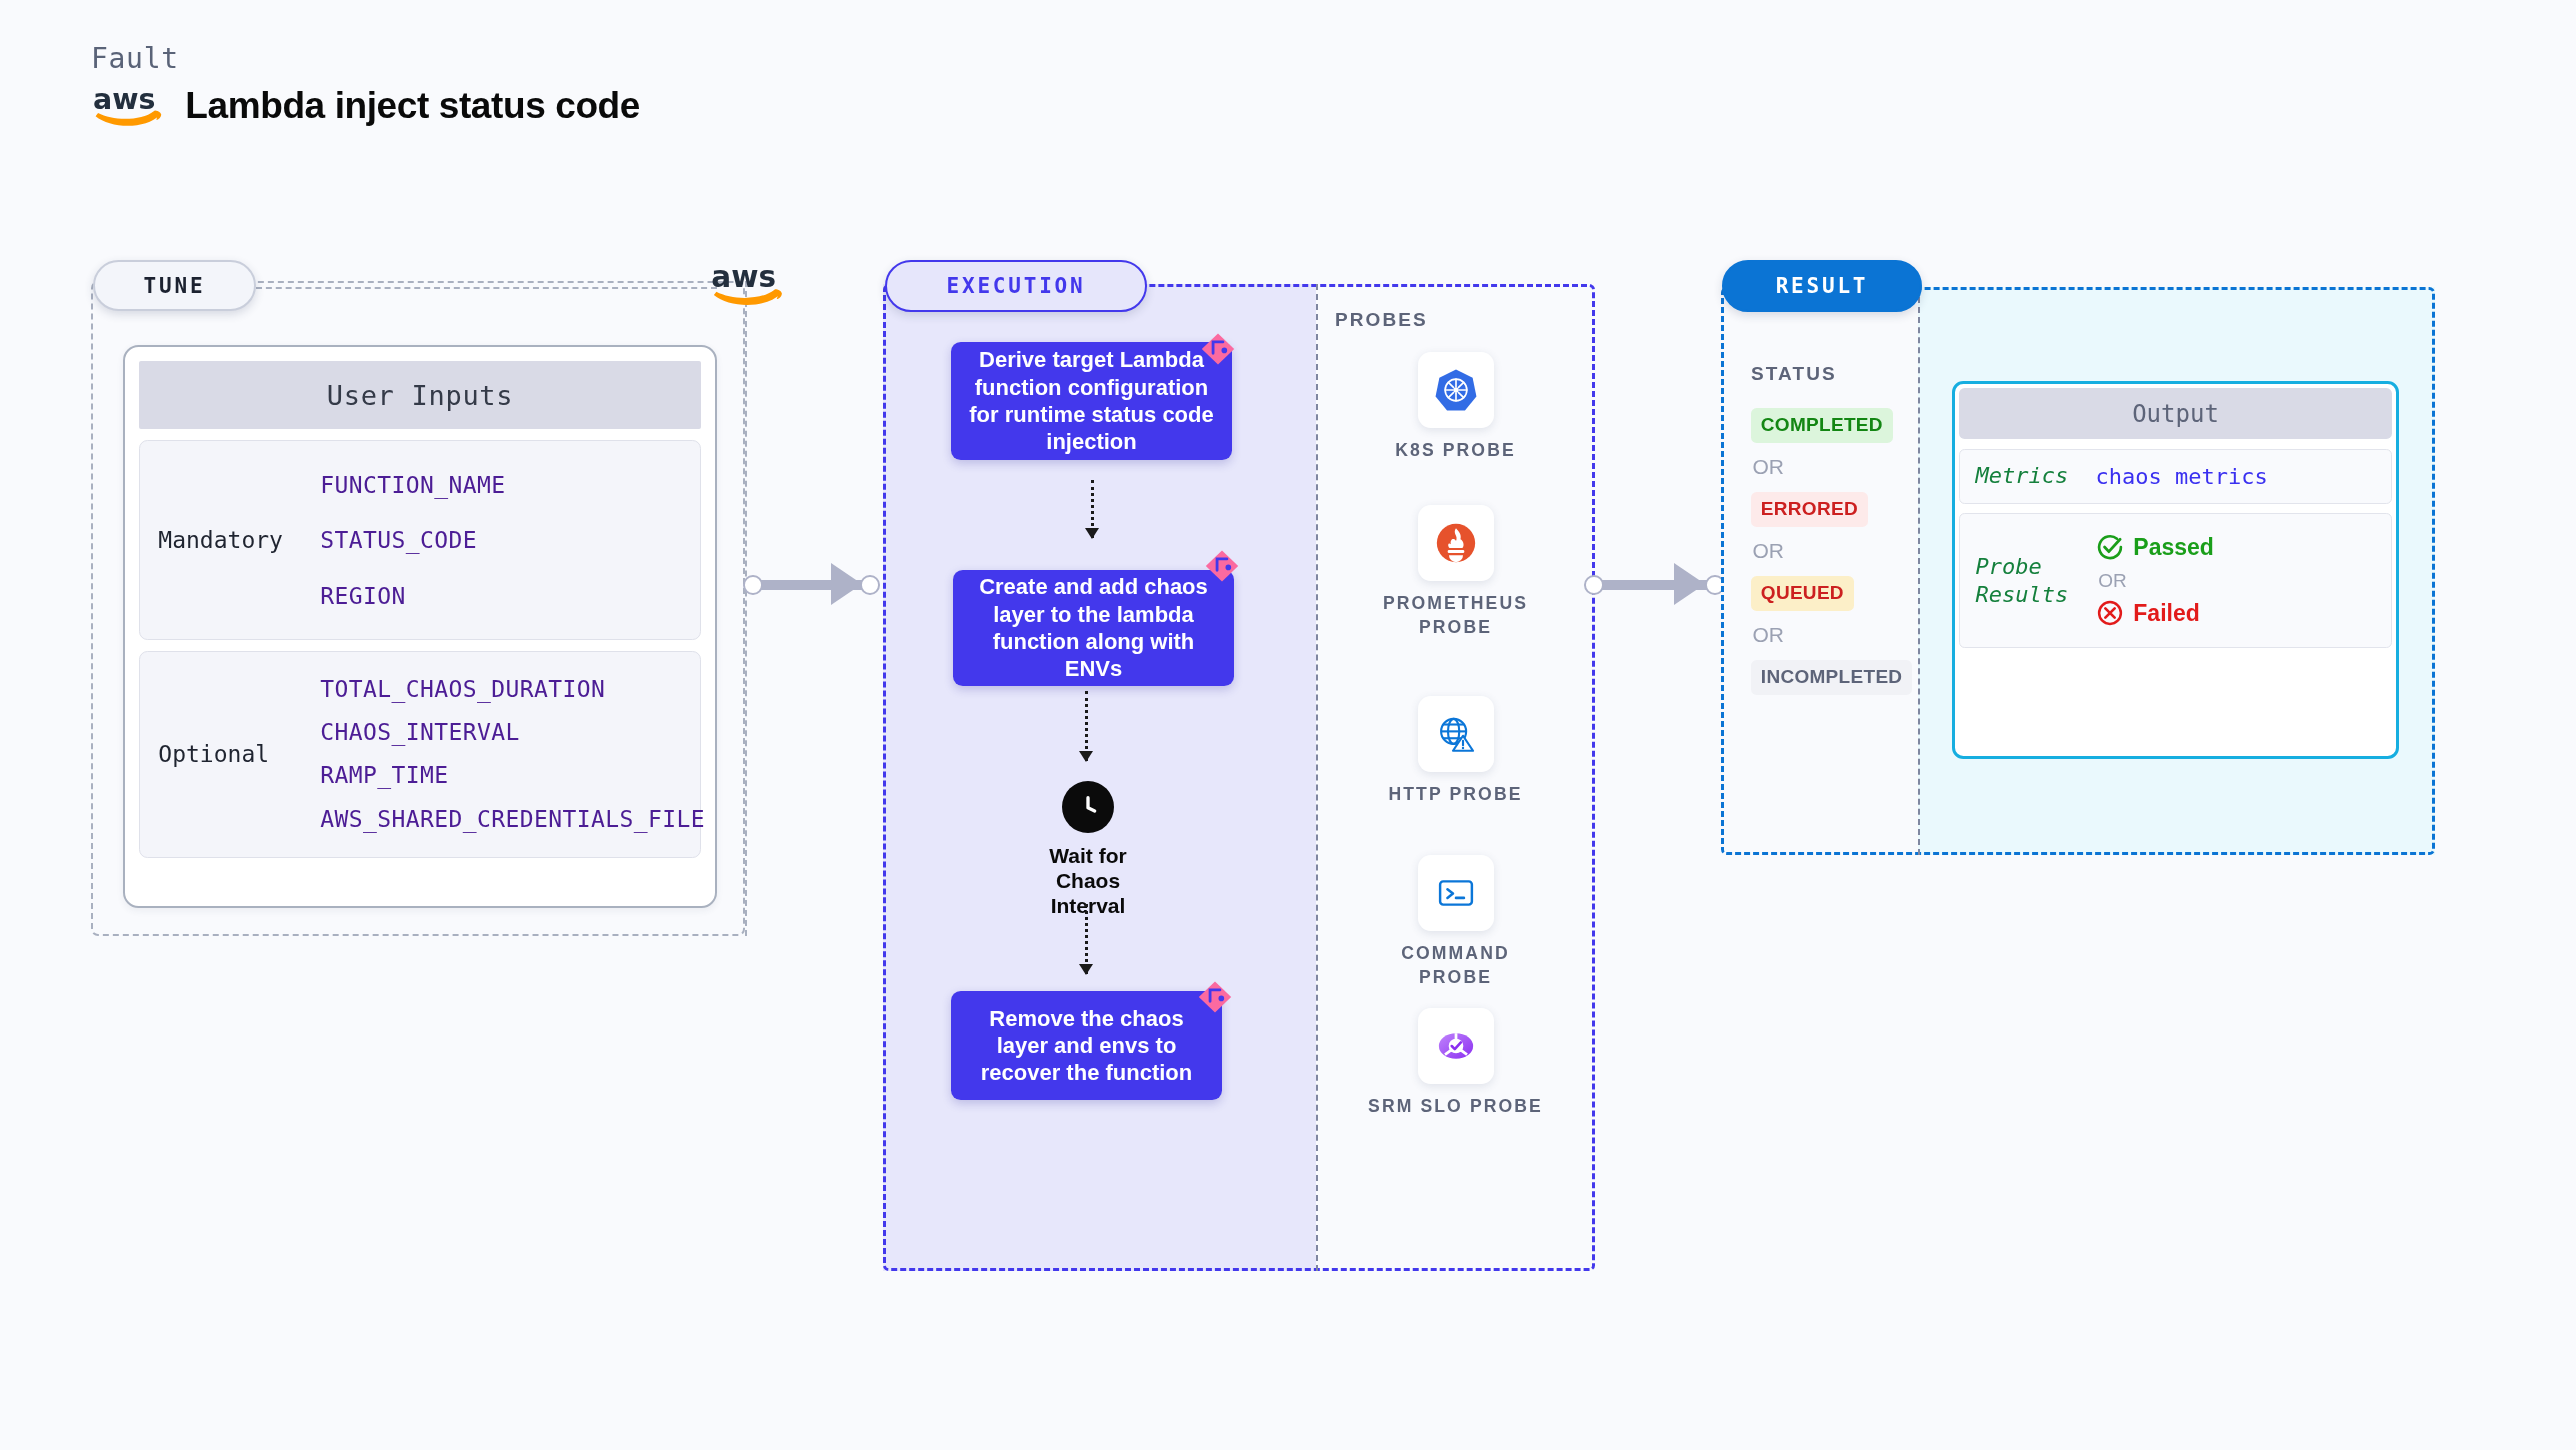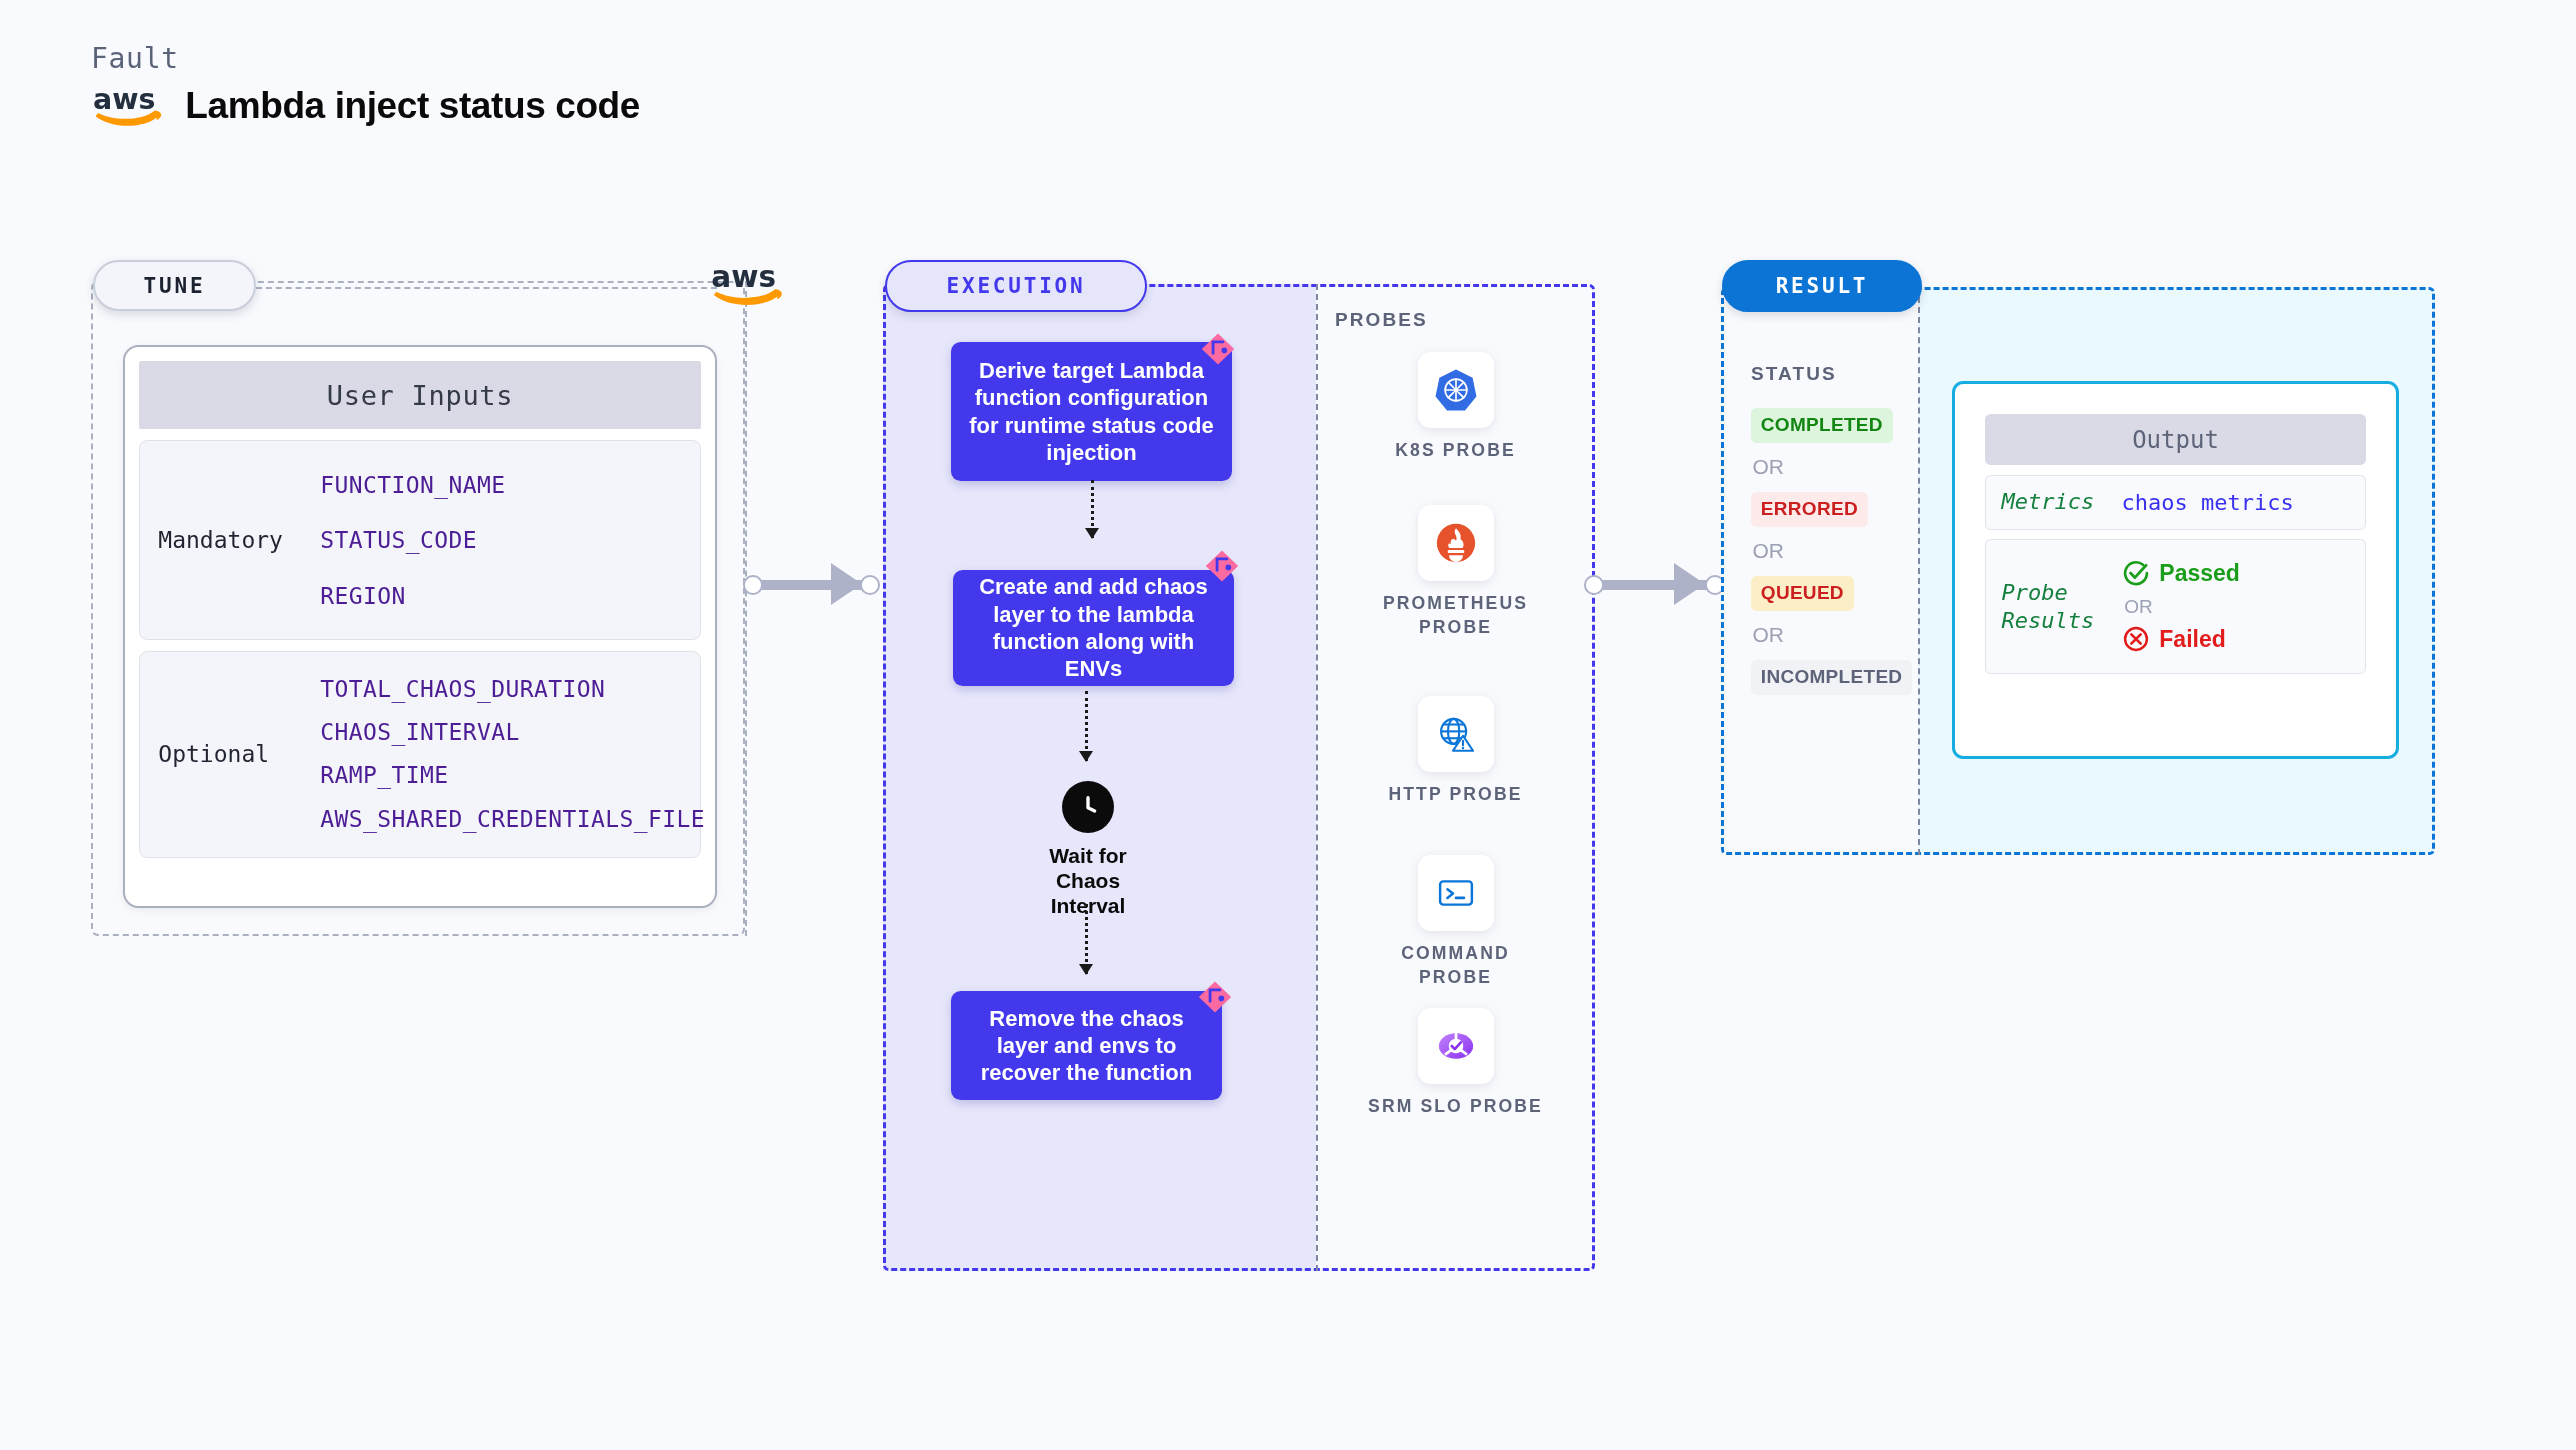--- a/index.html
+++ b/index.html
@@ -114,21 +114,21 @@
   }
 
   .flow-node {
     position: absolute; background: #4338ec; color: #ffffff;
     border-radius: 9.8px; font-weight: bold; font-size: 22px;
     line-height: 1.24; text-align: center;
     display: flex; align-items: center; justify-content: center;
     padding: 8.4px 12.7px;
     box-shadow: 0 3.5px 9.8px rgba(50,45,160,.22);
   }
-  .n1 { left: 951px; top: 342px; width: 281px; height: 139px; }
+  .n1 { left: 951px; top: 342px; width: 281px; height: 118px; }
   .n2 { left: 953px; top: 570px; width: 281px; height: 116px; }
   .n3 { left: 951px; top: 991px; width: 271px; height: 109px; }
 
   .ribbon { position: absolute; width: 38px; height: 34px; pointer-events: none; }
   .r1 { left: 1199px; top: 332px; }
   .r2 { left: 1203px; top: 549px; }
   .r3 { left: 1196px; top: 980px; }
 
   .dashed-arrow { position: absolute; width: 2.8px; }
   .dashed-arrow .stem {
@@ -199,21 +199,21 @@
   .b-queued    { background: #fcefc8; color: #cc2020; }
   .b-incomplete{ background: #f1f2f6; color: #5d6479; }
   .or-text {
     font-size: 21px; color: #9ba1b3; margin: 12.7px 0 12.7px 1.4px;
     font-family: "Liberation Sans", sans-serif;
   }
 
   .output-card {
     position: absolute; left: 1952px; top: 381px; width: 447px; height: 378px;
     background: #ffffff; border: 3.5px solid #16aee0; border-radius: 11.3px;
-    padding: 30px;
+    padding: 4px;
   }
   .out-head {
     height: 51px; background: #d9dae6; border-radius: 5.6px;
     display: flex; align-items: center; justify-content: center;
     font-family: "DejaVu Sans Mono", monospace;
     font-size: 24px; color: #5d6479;
   }
   .out-row {
     margin-top: 9.8px; background: #f9fafd; border: 1.4px solid #e2e4ec;
     border-radius: 5.6px; display: flex; align-items: center; padding: 12.7px 15.5px;

